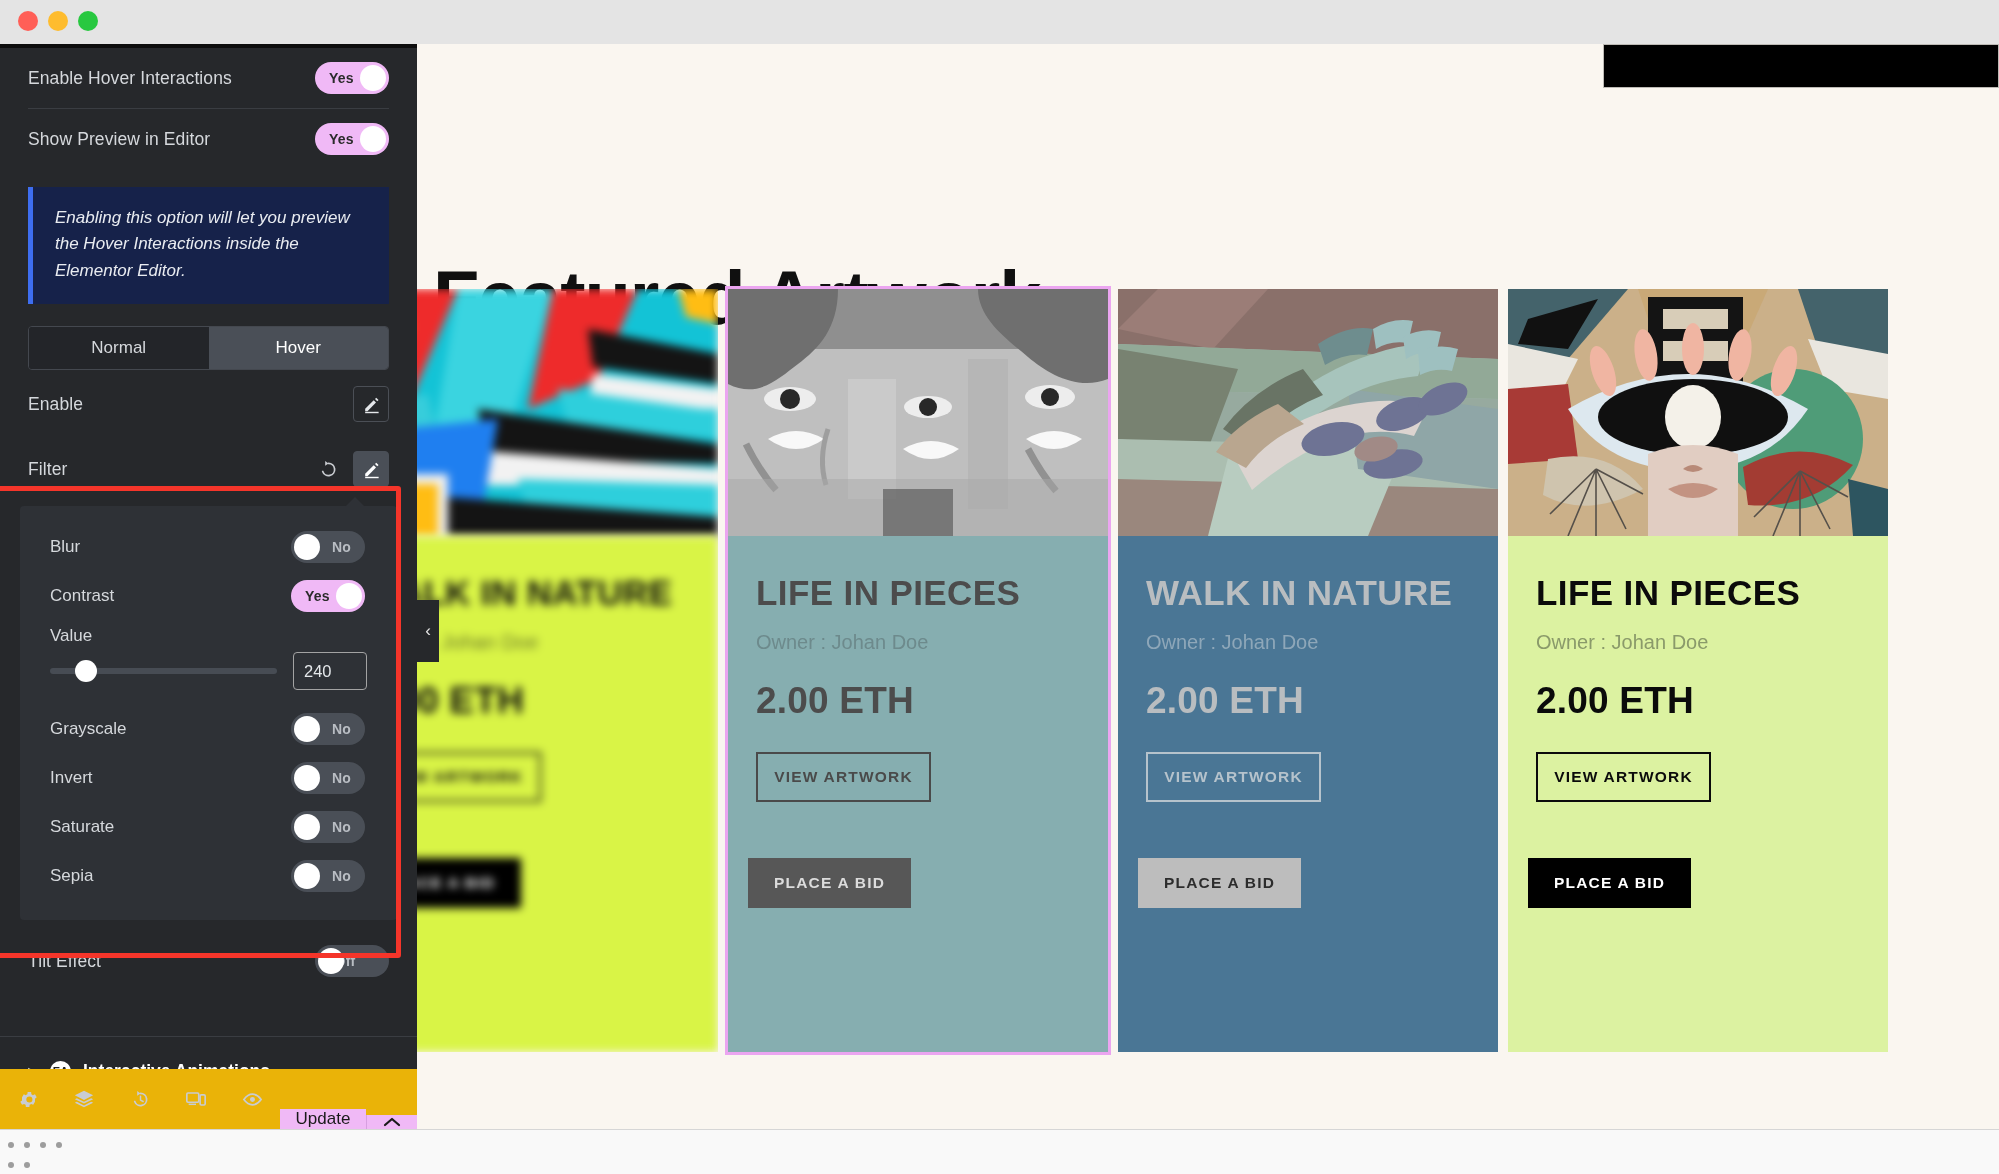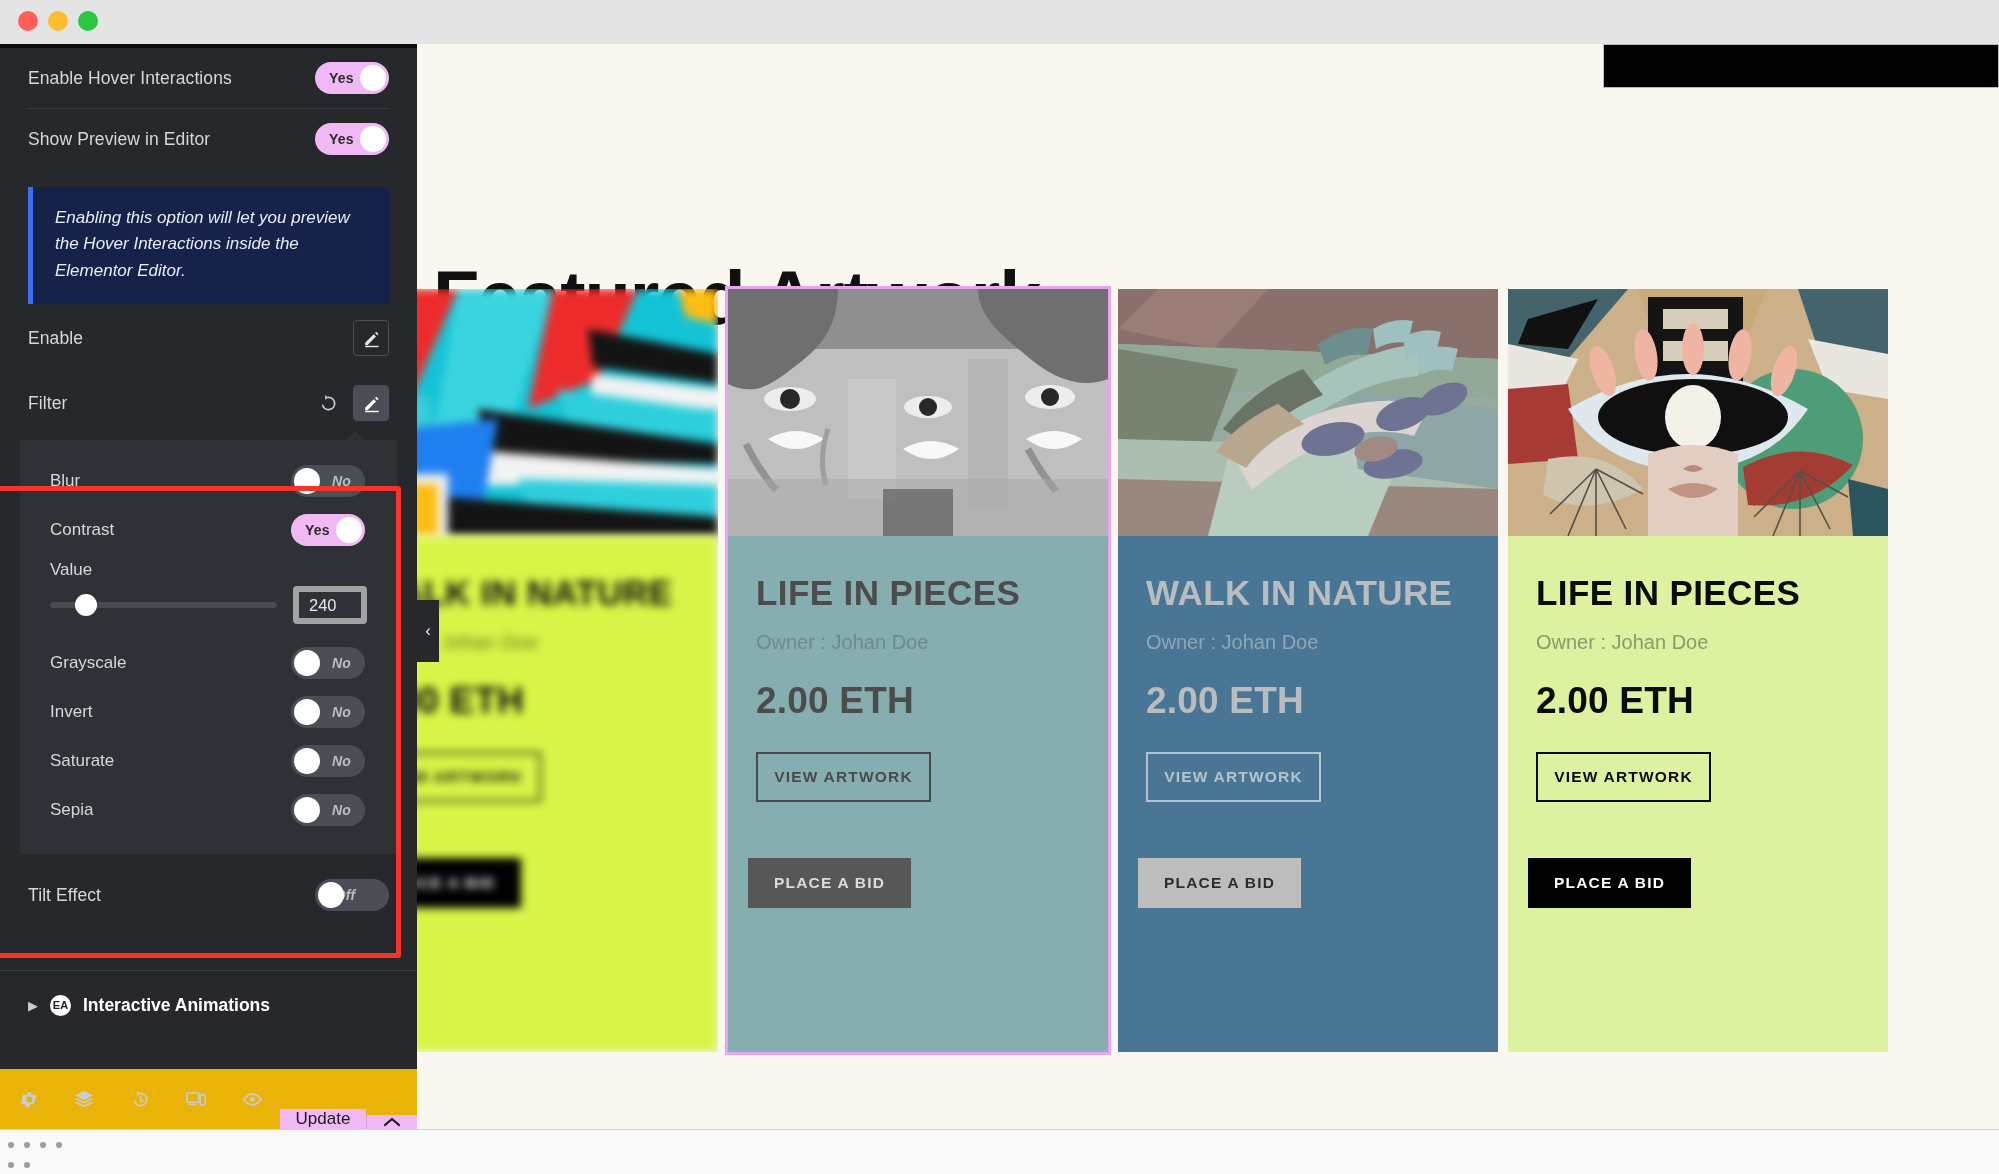--- a/index.html
+++ b/index.html
@@ -65,21 +65,21 @@
   .switch .knob {
     position: absolute; top: 3px; width: 26px; height: 26px;
     border-radius: 50%; background: #ffffff;
   }
   .switch.on  .knob { right: 3px; }
   .switch.off .knob { left: 3px; }
   .switch .st {
     font-size: 14px; font-weight: 600; letter-spacing: .2px;
   }
   .switch.on  .st { color: #2b2b2b; padding-left: 14px; }
-  .switch.off .st { color: #b9bdc3; padding-right: 14px; font-style: italic; }
+  .switch.off .st { color: #b9bdc3; padding-right: 14px; }
 
   .divider {
     height: 1px; background: #3a3d42; margin: 0 28px;
   }
 
   
   .notice {
     margin: 18px 28px 0 28px;
     background: #16224a; border-left: 5px solid #3e6ef0;
     padding: 18px 22px 20px 22px;
@@ -152,21 +152,21 @@
     position: relative; flex: 1 1 auto; height: 6px;
     background: #474c54; border-radius: 3px;
   }
   .slider-knob {
     position: absolute; left: 16%; top: 50%;
     transform: translate(-50%, -50%);
     width: 22px; height: 22px; border-radius: 50%; background: #fff;
     cursor: pointer;
   }
   .num-input {
-    width: 74px; height: 38px; border: 6px solid #a3a3a3;
+    width: 74px; height: 38px; border: 1px solid #a3a3a3;
     border-radius: 4px; background: transparent; color: #e4e7ea;
     font-size: 16.5px; padding: 0 10px;
     font-family: "Liberation Sans", sans-serif;
   }
   .val-label { padding: 6px 26px 2px 26px; color: #d5d8dc; font-size: 17px; }
 
   
   #tilt-row { padding: 0 28px; height: 62px; display: flex;
               align-items: center; justify-content: space-between; }
   .switch.wide { width: 82px; justify-content: center; }
@@ -338,20 +338,24 @@
         <div class="switch on">
           <span class="st">Yes</span>
           <span class="knob"></span>
         </div>
       </div>
 
       <div class="notice">
         <p>Enabling this option will let you preview the Hover Interactions inside the Elementor Editor.</p>
       </div>
 
+      <div class="tabs">
+        <div class="tab">Normal</div>
+        <div class="tab active">Hover</div>
+      </div>
 
       <div class="ctl-row" style="height:68px;">
         <span class="ctl-label">Enable</span>
         <div class="pencil-btn">
           <svg width="19" height="19" viewBox="0 0 24 24">
             <path d="M4 17.5 14.8 6.7l2.9 2.9L6.9 20.4H4z" fill="#e4e7ea"></path>
             <path d="M16.4 5.1 18 3.5l2.9 2.9-1.6 1.6z" fill="#e4e7ea"></path>
             <rect x="4" y="21.2" width="17" height="1.8" fill="#e4e7ea"></rect>
           </svg>
         </div>

